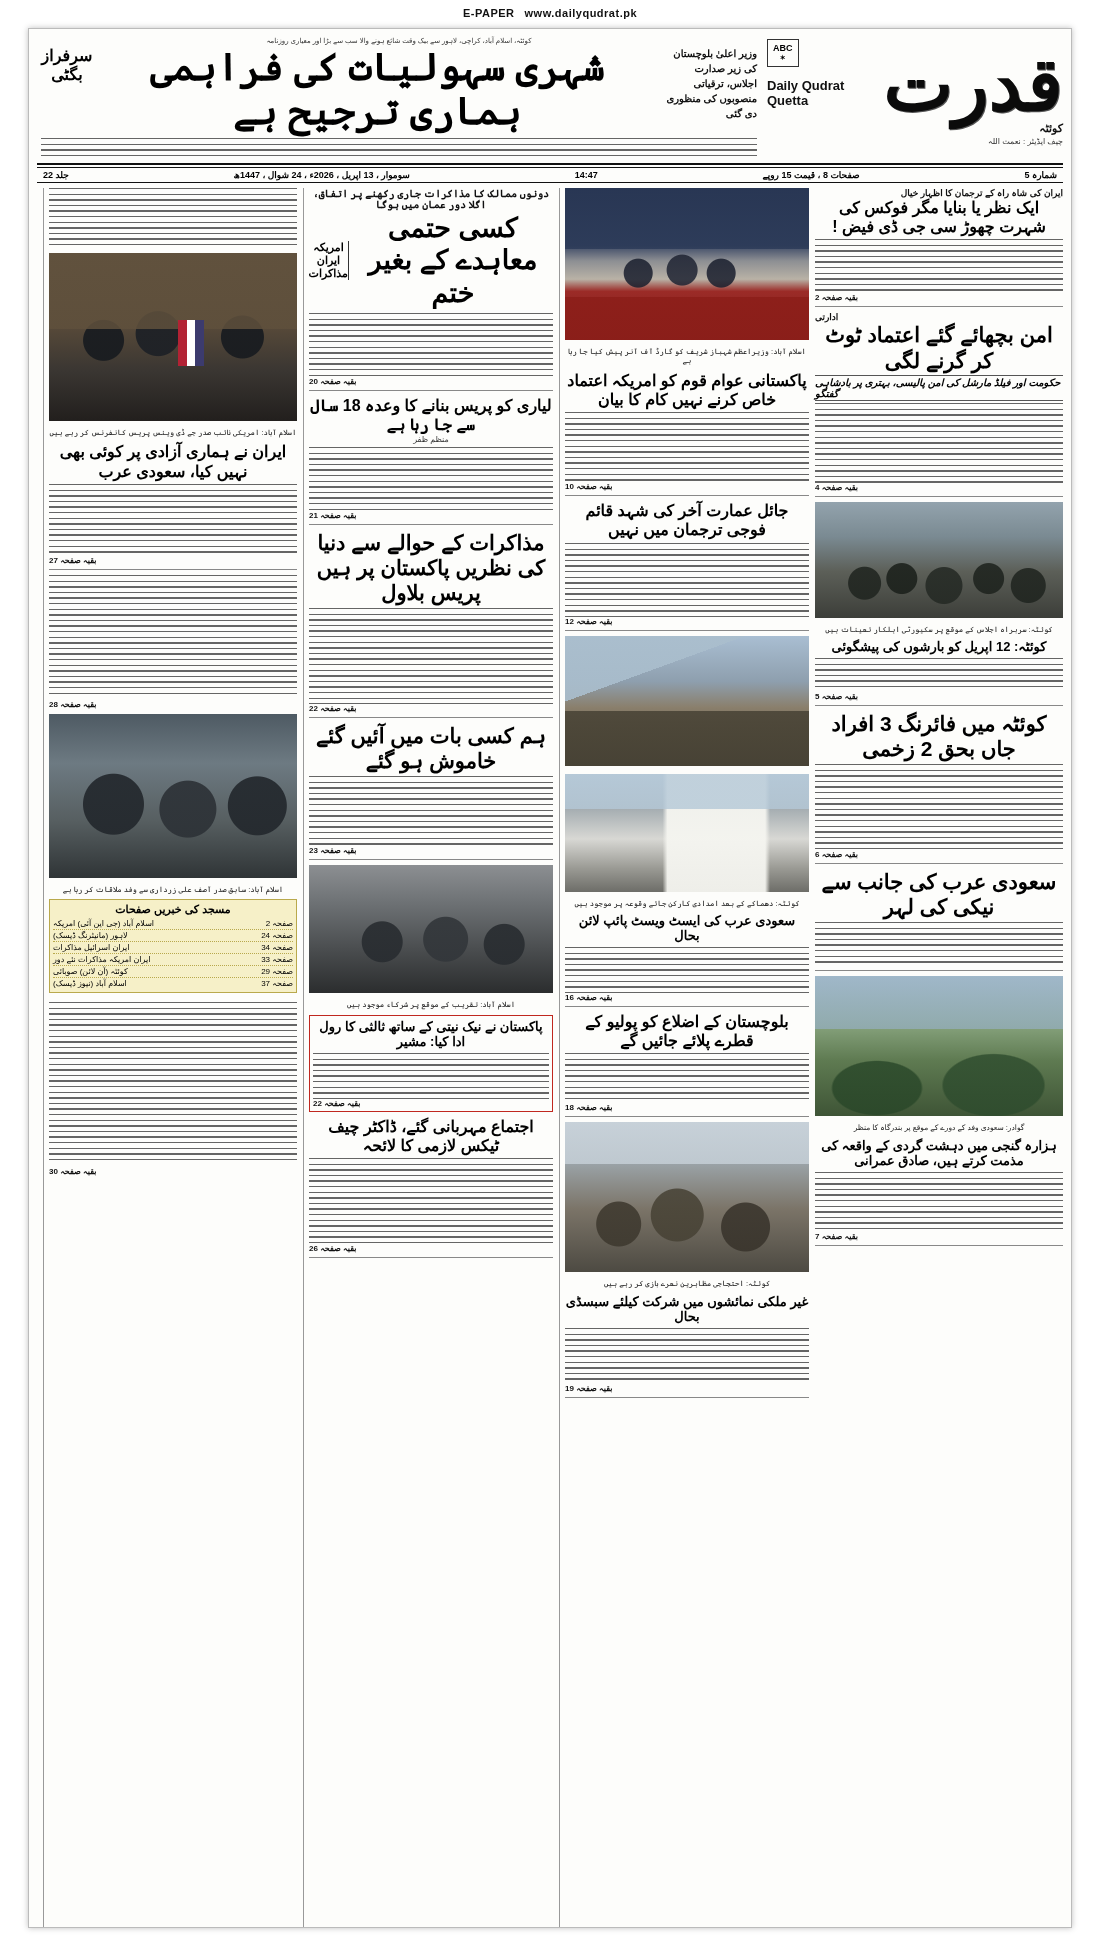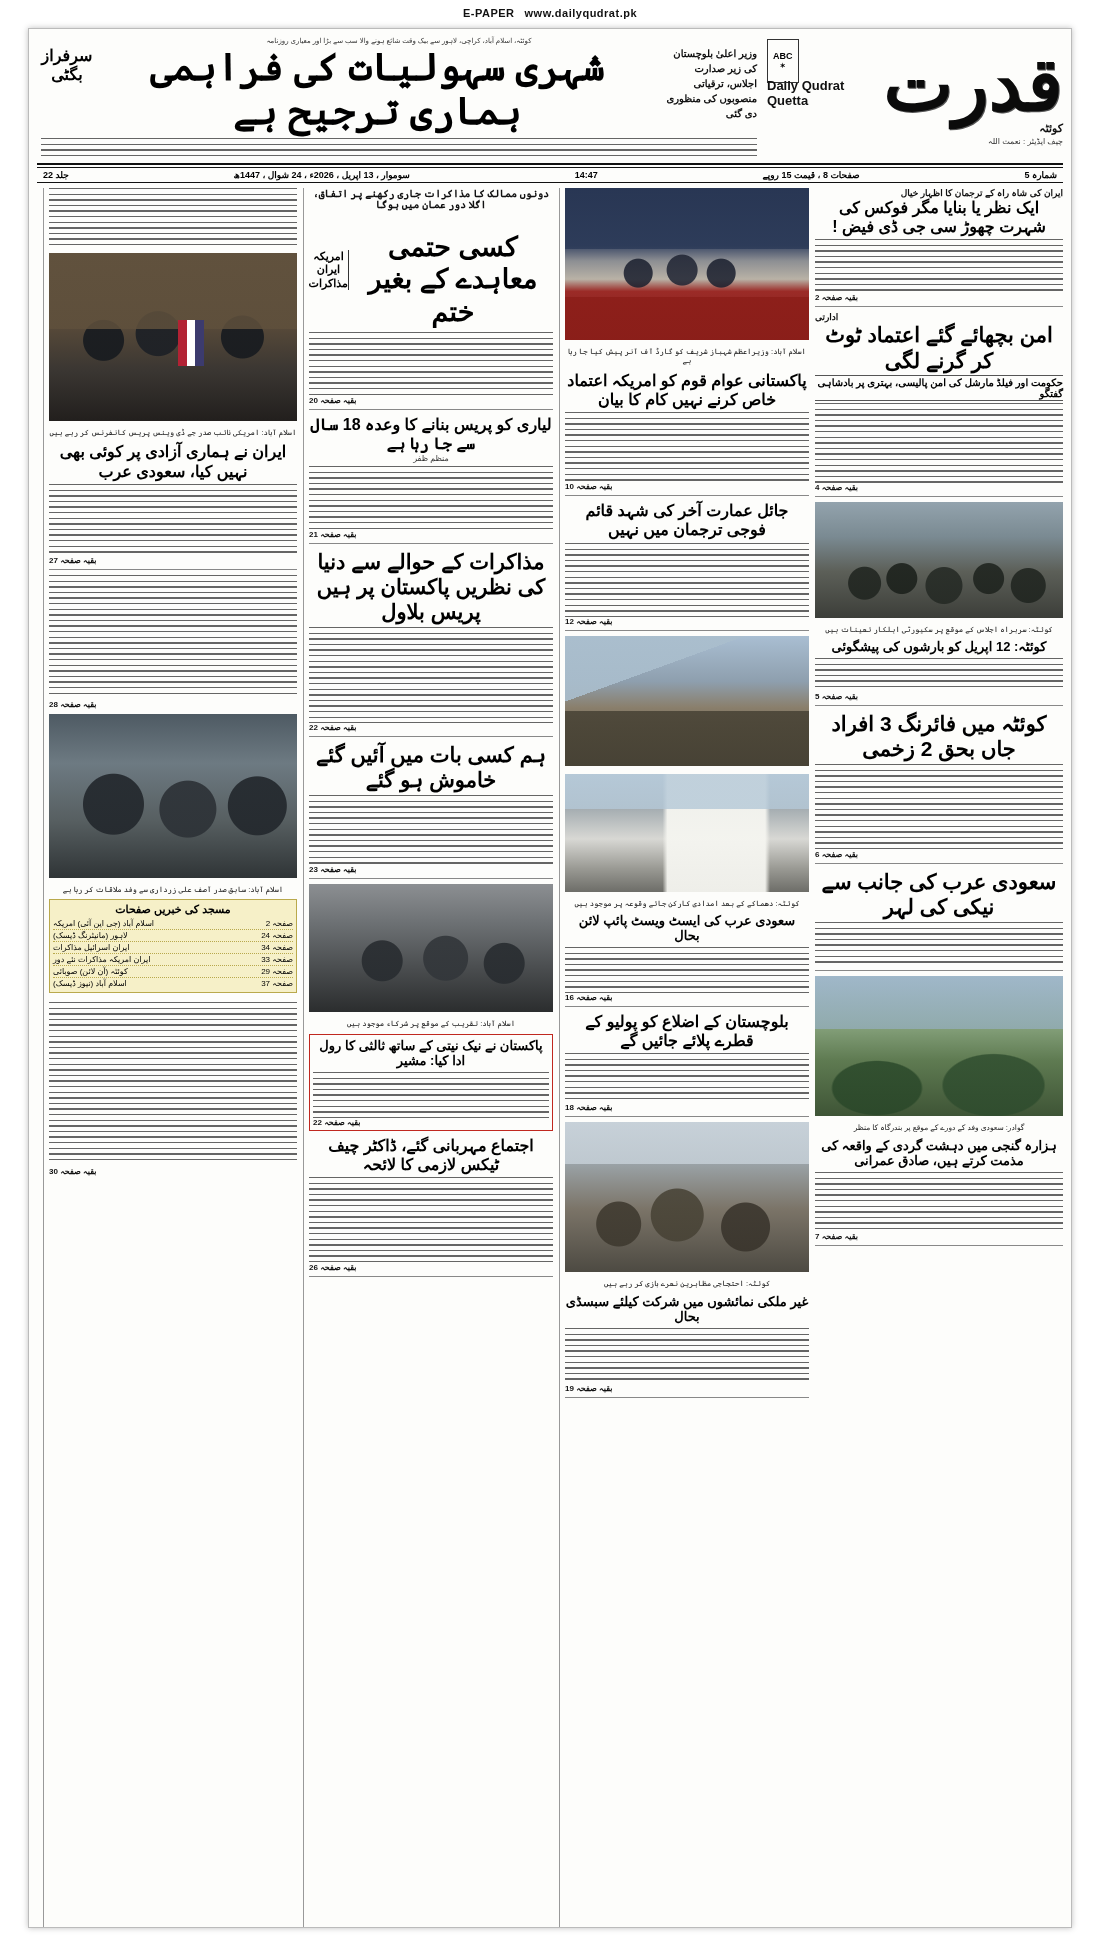--- a/index.html
+++ b/index.html
@@ -72,21 +72,21 @@
     font-size: 11px; font-weight: bold; color: #111;
     margin-top: 2px;
   }
   .mast-en {
     position: absolute; left: 4px; top: 42px;
     font-size: 13px; font-weight: bold; color: #111;
     line-height: 1.15; text-align: left;
   }
   .abc-box {
     position: absolute; left: 4px; top: 2px;
-    border: 1px solid #333; padding: 12px 5px;
+    border: 1px solid #333; padding: 4px 5px;
     font-size: 9px; font-weight: bold; text-align: center;
     line-height: 1.1;
   }
   .mast-lead {
     flex: 1;
     display: flex; flex-direction: column; justify-content: flex-start;
     padding-left: 4px;
   }
   .lead-head {
     font-size: 38px; font-weight: bold; color: #000;
@@ -114,33 +114,33 @@
   .c1 { width: 248px; }
   .c2 { width: 250px; }
   .c3 { width: 250px; }
   .c4 { width: 254px; }
 
   .story { border-bottom: 1px solid #888; padding-bottom: 4px; }
   .hdl {
     font-weight: bold; color: #000; text-align: center;
     line-height: 1.2; direction: rtl;
   }
-  .h-xl { font-size: 27px; margin-top: 19px; }
+  .h-xl { font-size: 27px; }
   .h-lg { font-size: 21px; }
   .h-md { font-size: 16px; }
   .h-sm { font-size: 13px; }
   .h-xs { font-size: 11px; }
   .kicker {
     font-size: 9px; font-weight: bold; text-align: right;
     direction: rtl; color: #111;
   }
   .subhead {
-    font-size: 10px; font-weight: bold; text-align: right;
+    font-size: 10px; font-weight: bold; text-align: left;
     direction: rtl; border-top: 1px solid #555; border-bottom: 1px solid #555;
-    padding: 1px 0; margin: 2px 0;
+    padding: 1px 0; margin: 2px 0; font-style: italic;
   }
   .byline { font-size: 8px; direction: rtl; text-align: right; color: #333; }
   .caption {
     font-size: 7.5px; direction: rtl; text-align: center; color: #222;
     line-height: 1.25; margin-top: 2px;
   }
 
   
   .photo { width: 100%; position: relative; overflow: hidden; background:#666; }
   .ph-inner { position: absolute; inset: 0; }

